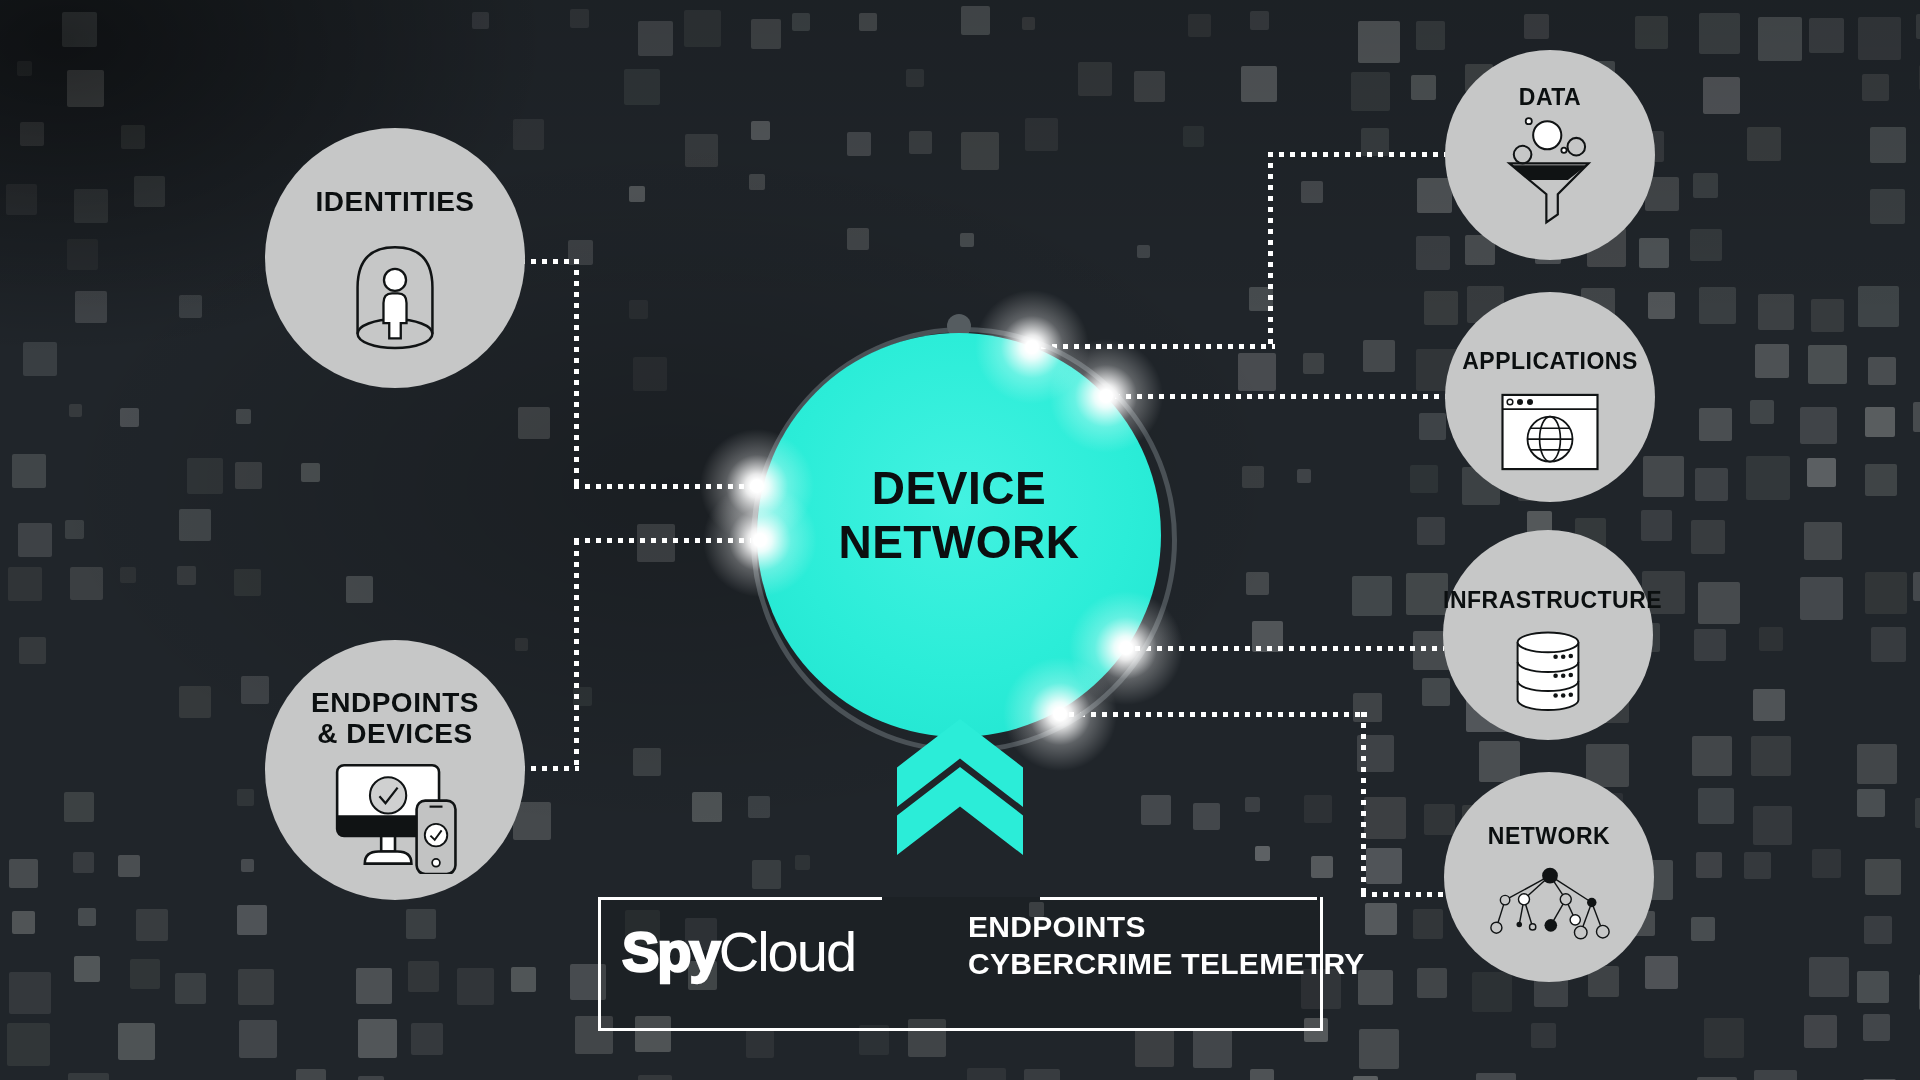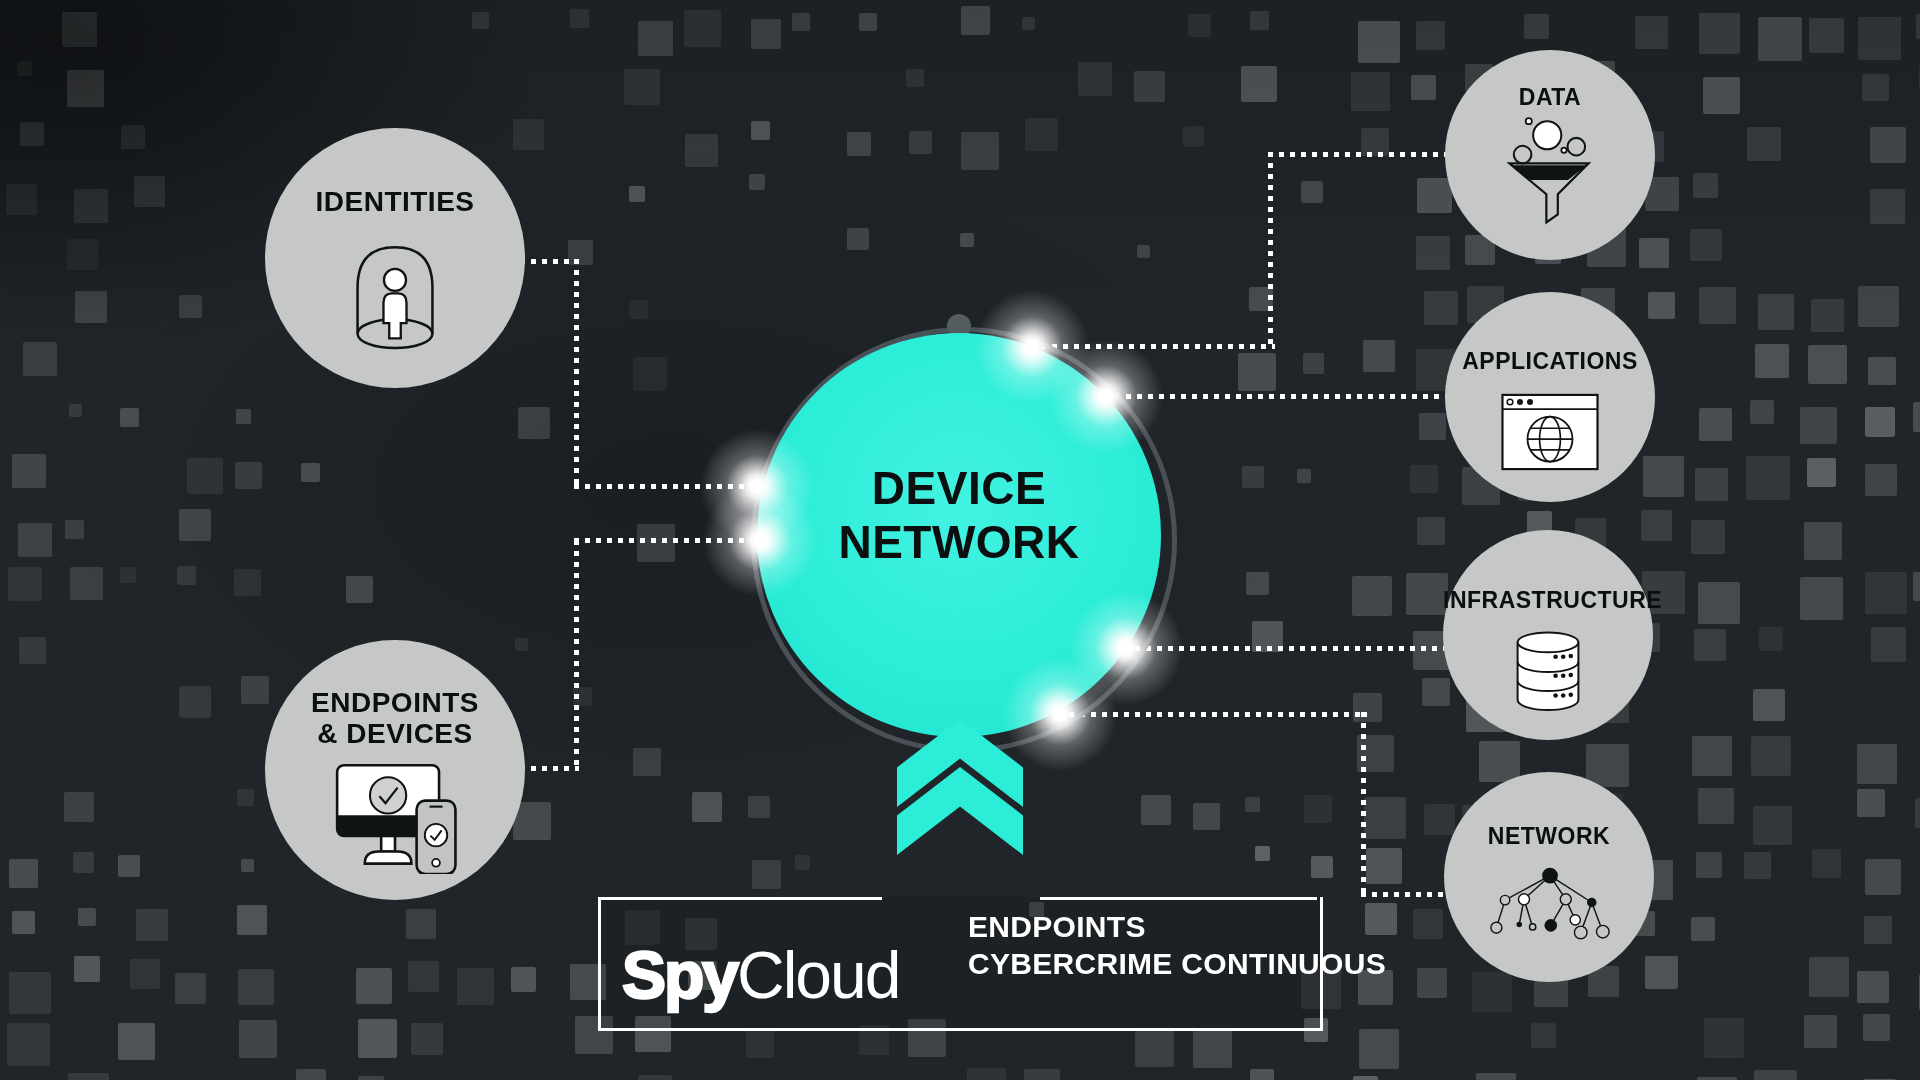--- a/index.html
+++ b/index.html
@@ -34,22 +34,22 @@
     clip-path:polygon(50% 0%,100% 55%,100% 100%,50% 45%,0% 100%,0% 55%);}
   
   .node{position:absolute;border-radius:50%;background:var(--node-gray);z-index:4;}
   .node-label{position:absolute;left:0;width:100%;text-align:center;color:var(--ink);
     font-weight:800;letter-spacing:0.5px;}
   .node-icon{position:absolute;}
   
   .bseg{position:absolute;height:3px;background:var(--line);z-index:4;}
   #footer-box{position:absolute;left:598px;top:897px;width:719px;height:131px;z-index:4;
     border:3px solid var(--line);border-top:none;background:rgba(0,0,0,0.10);}
-  #spycloud-logo{position:absolute;left:622px;top:919px;height:94px;display:flex;align-items:flex-end;
-    z-index:5;color:var(--line);font-size:66px;letter-spacing:-2px;}
+  #spycloud-logo{position:absolute;left:622px;top:919px;height:94px;display:flex;align-items:flex-start;
+    z-index:5;color:var(--line);font-size:56px;letter-spacing:-2px;}
   #logo-spy{font-weight:700;-webkit-text-stroke:2.5px #fff;}
   #logo-cloud{font-weight:400;}
   #tagline{position:absolute;left:968px;top:908px;z-index:5;color:var(--line);
     font-size:30px;line-height:37px;font-weight:700;letter-spacing:0.3px;}
   svg{display:block;}
 </style>
 </head>
 <body>
 
 <div id="stage" style="--accent: #2BEDD8; --node-gray: #C6C7C7; --line: #FFFFFF; --ink: #0B0F10; --ring: #4A5156; --ring-dot: #555C60; background: rgb(32, 37, 42);">
@@ -489,15 +489,15 @@
 
   <div id="footer-box"></div>
   <div class="bseg" style="left:598px;top:897px;width:284px"></div>
   <div class="bseg" style="left:1040px;top:897px;width:277px"></div>
   <div id="spycloud-logo">
     <span id="logo-spy">Spy</span>
       <span id="logo-cloud">Cloud</span>
   </div>
   <div id="tagline">
     <div>ENDPOINTS</div>
-    <div>CYBERCRIME CONTINUOUS</div>
+    <div>CYBERCRIME TELEMETRY</div>
   </div>
 </div>
 
 </body></html>

